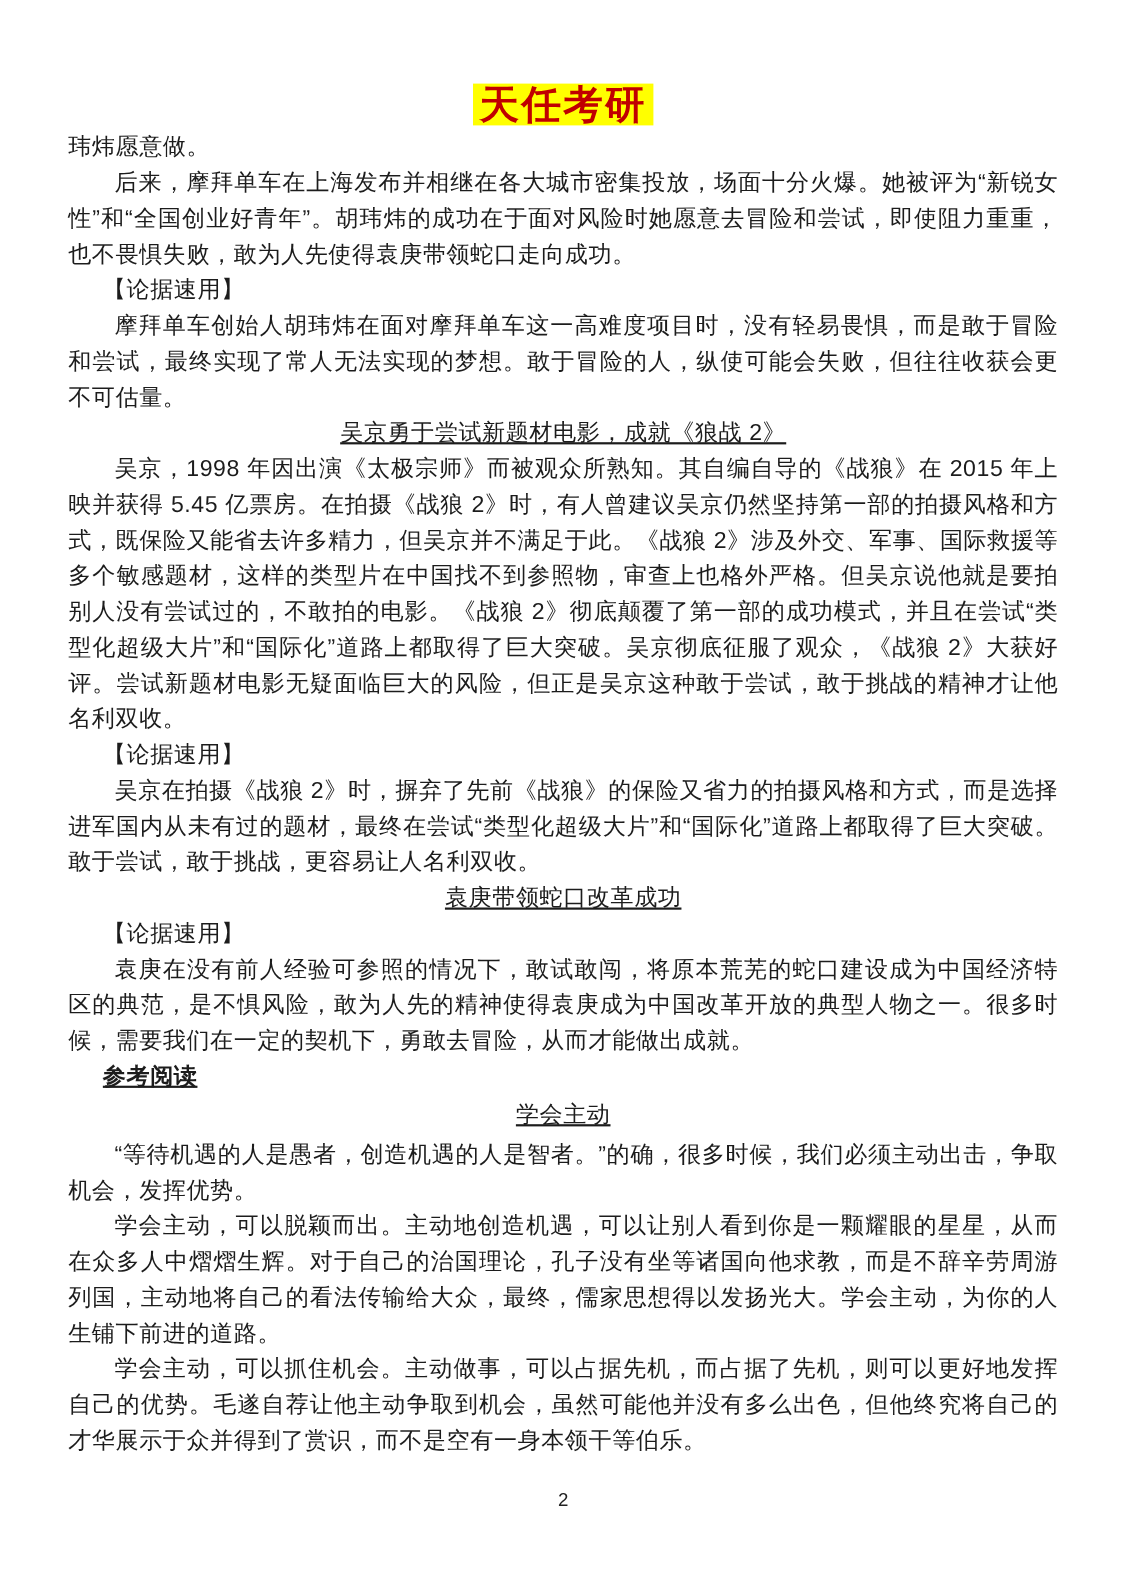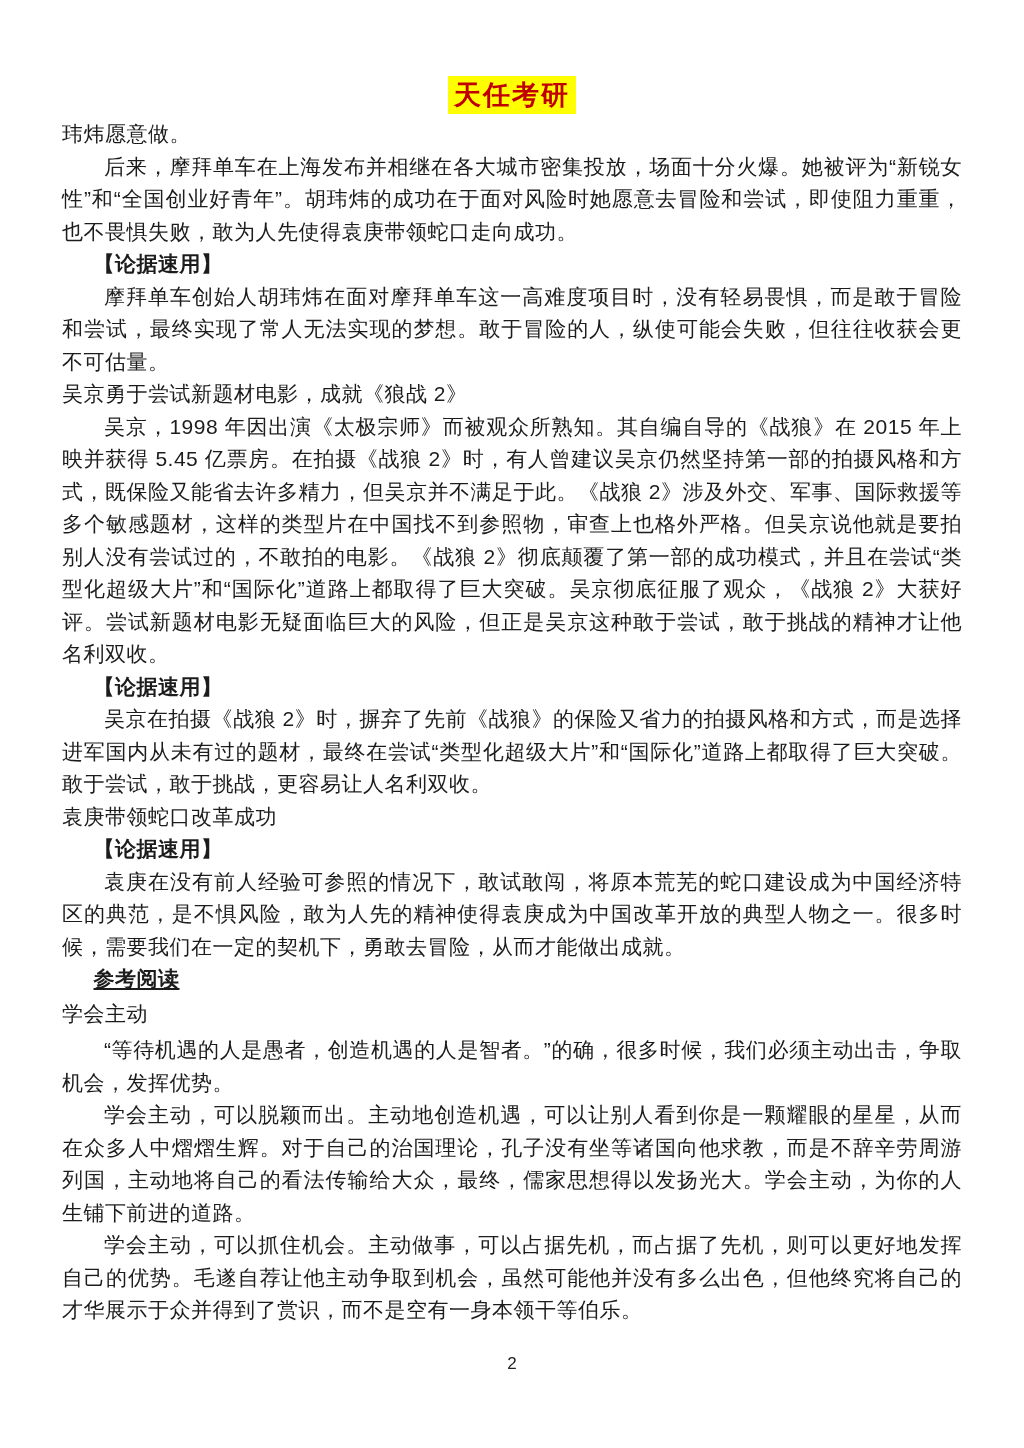--- a/index.html
+++ b/index.html
@@ -14,36 +14,36 @@
   }
   .content{
     padding:76px 62px 0 62px;
   }
   .brand-row{text-align:center;margin-bottom:4px;}
   .brand{
     display:inline-block;
     background:#ffff00;
     color:#c00000;
     font-weight:bold;
-    font-size:27px;
+    font-size:36px;
     line-height:36px;
     padding:1px 6px;
     letter-spacing:2px;
   }
   p{
     margin:0;
     font-size:21px;
     line-height:32.5px;
     text-align:justify;
     letter-spacing:0.5px;
   }
   .indent{text-indent:2em;}
-  .label{text-indent:1.5em;font-weight:bold;}
+  .label{text-indent:1.5em;}
   .bold-heading{font-weight:bold;text-indent:1.5em;text-decoration:underline;}
-  .center-title{text-indent:0;}
+  .center-title{text-align:center;text-indent:0;text-decoration:underline;}
   .center-title.spaced{margin-top:2px;margin-bottom:4px;}
   .page-number{
     position:absolute;
     bottom:74px;left:0;
     width:100%;
     text-align:center;
     font-size:17px;
     color:#222222;
   }
 </style>

